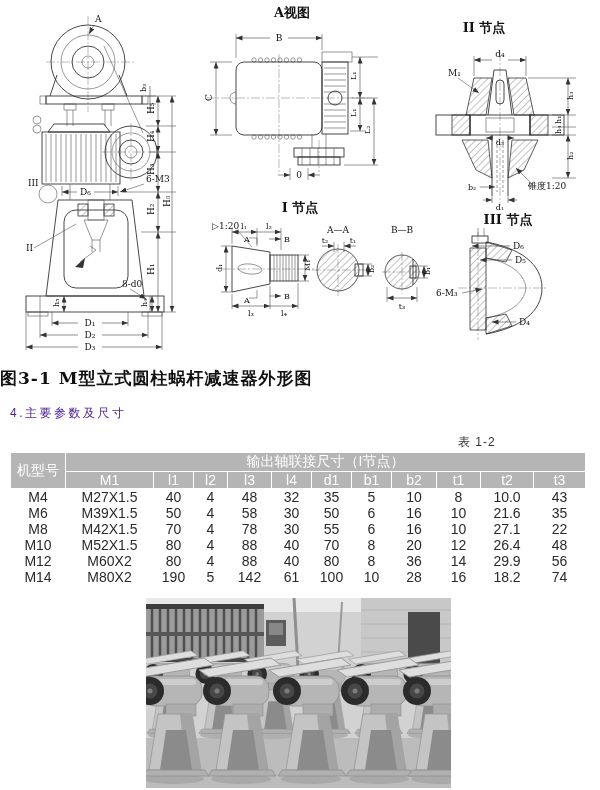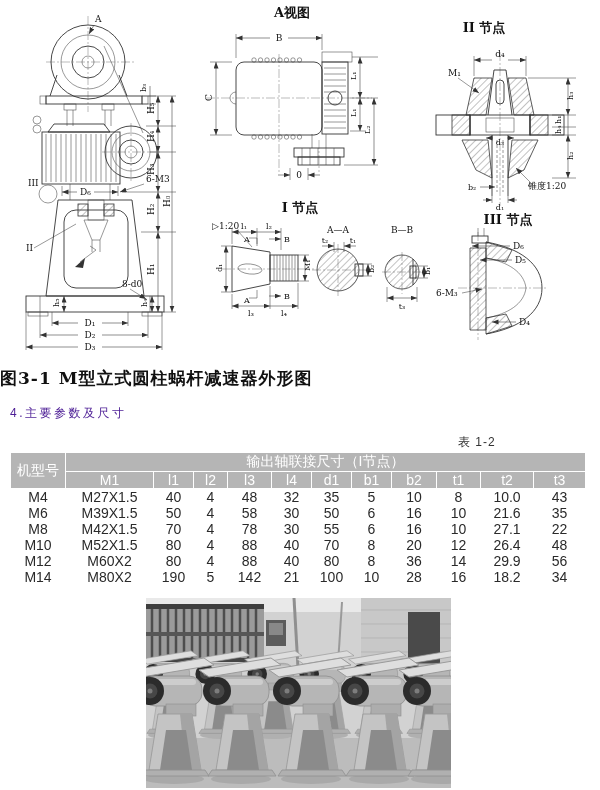--- a/index.html
+++ b/index.html
@@ -492,27 +492,27 @@
           <td>29.9</td>
       <td>56</td>
     </tr>
 
     <tr>
       <td>M14</td>
       <td>M80X2</td>
           <td>190</td>
       <td>5</td>
           <td>142</td>
-      <td>21</td>
+      <td>61</td>
           <td>100</td>
       <td>10</td>
           <td>28</td>
       <td>16</td>
           <td>18.2</td>
-      <td>34</td>
+      <td>74</td>
     </tr>
   </tbody>
   </table>
 
   <svg class="photo" width="305" height="190" viewBox="0 0 305 190">
     <defs>
       <g id="mc">
         <polygon points="-42,-44 30,-56 40,-49 -32,-37" fill="#dedede" stroke="#9a9a9a" stroke-width="1"></polygon>
         <rect x="-32" y="-38" width="60" height="30" rx="13" fill="#b6b6b6" stroke="#8e8e8e" stroke-width="0.8"></rect>
         <rect x="-28" y="-35" width="50" height="6" rx="3" fill="#cdcdcd"></rect>

